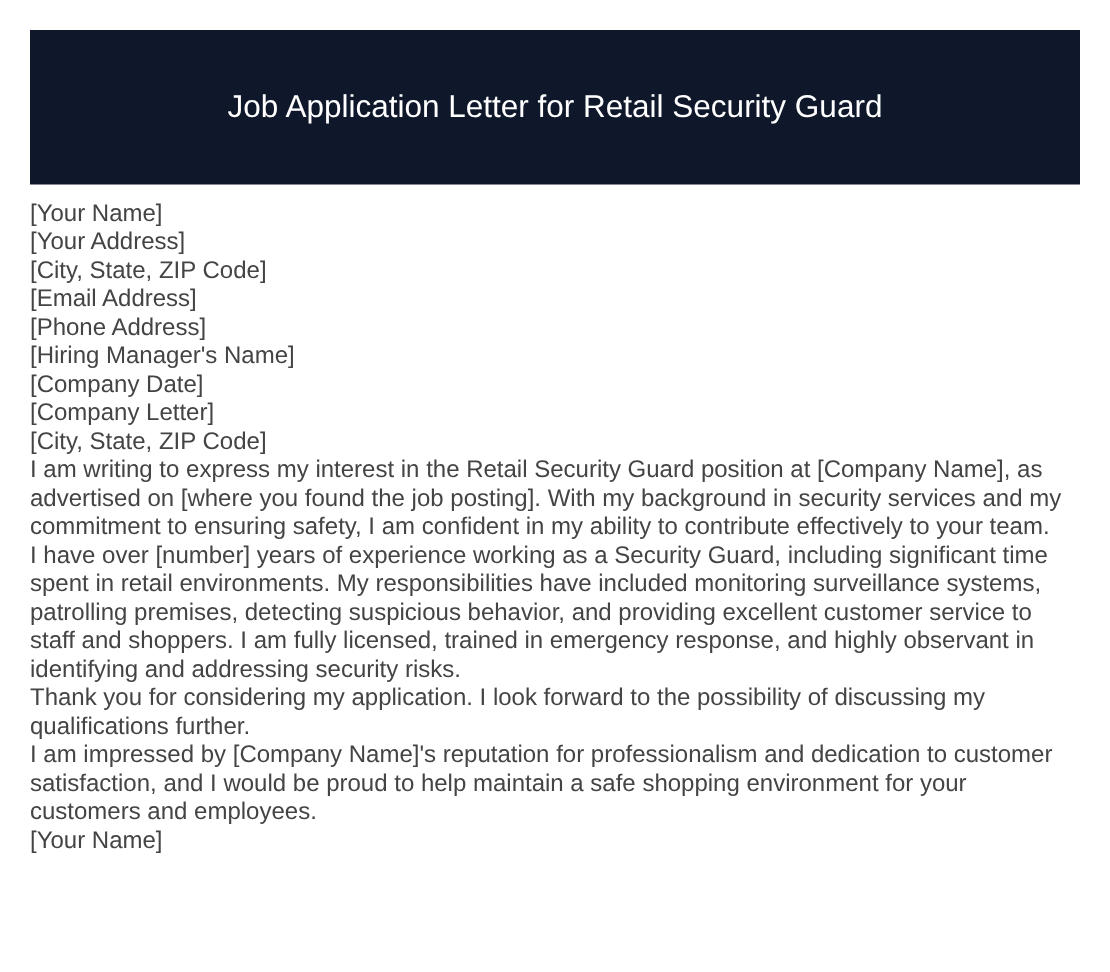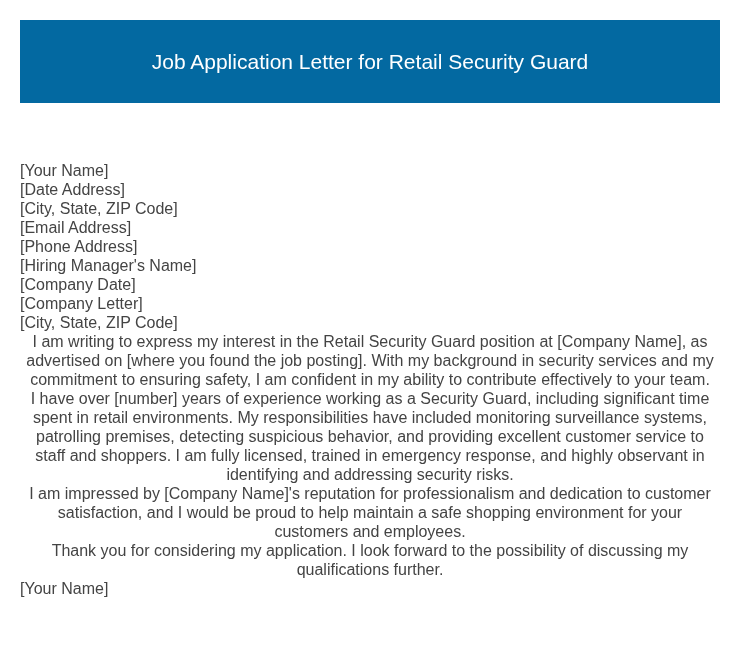--- a/index.html
+++ b/index.html
@@ -12,72 +12,70 @@
       height: 648px;
       position: relative;
       overflow: hidden;
       font-family: "Liberation Sans", "DejaVu Sans", sans-serif;
     }
     .header {
       position: absolute;
       left: 20px;
       top: 20px;
       width: 700px;
-      height: 83px;
-      background: #0369a1;
+      height: 103px;
+      background: #0f172a;
       display: flex;
       align-items: center;
       justify-content: center;
     }
     .header-title {
       color: #ffffff;
       font-size: 21px;
       font-weight: normal;
       margin: 0;
       letter-spacing: 0px;
     }
     .letter {
       position: absolute;
       left: 20px;
       top: 133px;
       width: 700px;
       color: #444444;
       font-size: 16px;
       line-height: 19px;
-      margin-top: 28px;
     }
     .letter .line {
       display: block;
       margin: 0;
       white-space: normal;
     }
     .letter p {
       margin: 0;
-      text-align: center;
     }
   </style>
 </head>
 <body>
 
 <div class="header">
   <h1 class="header-title">Job Application Letter for Retail Security Guard</h1>
 </div>
 
 <div class="letter">
   <div>
     <span class="line">[Your Name]</span>
-    <span class="line">[Date Address]</span>
+    <span class="line">[Your Address]</span>
     <span class="line">[City, State, ZIP Code]</span>
     <span class="line">[Email Address]</span>
     <span class="line">[Phone Address]</span>
   </div>
   <div>
     <span class="line">[Hiring Manager's Name]</span>
     <span class="line">[Company Date]</span>
     <span class="line">[Company Letter]</span>
     <span class="line">[City, State, ZIP Code]</span>
   </div>
   <p>I am writing to express my interest in the Retail Security Guard position at [Company Name], as advertised on [where you found the job posting]. With my background in security services and my commitment to ensuring safety, I am confident in my ability to contribute effectively to your team.</p>
   <p>I have over [number] years of experience working as a Security Guard, including significant time spent in retail environments. My responsibilities have included monitoring surveillance systems, patrolling premises, detecting suspicious behavior, and providing excellent customer service to staff and shoppers. I am fully licensed, trained in emergency response, and highly observant in identifying and addressing security risks.</p>
+  <p>Thank you for considering my application. I look forward to the possibility of discussing my qualifications further.</p>
   <p>I am impressed by [Company Name]'s reputation for professionalism and dedication to customer satisfaction, and I would be proud to help maintain a safe shopping environment for your customers and employees.</p>
-  <p>Thank you for considering my application. I look forward to the possibility of discussing my qualifications further.</p>
   <span class="line">[Your Name]</span>
 </div>
 
 </body></html>

